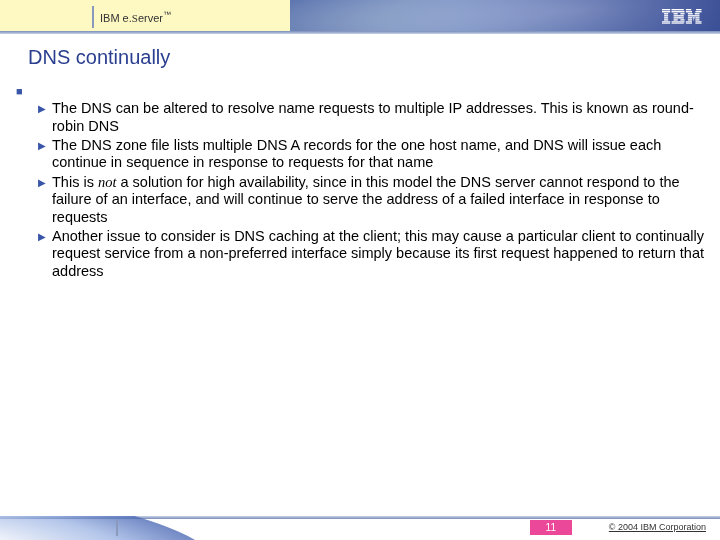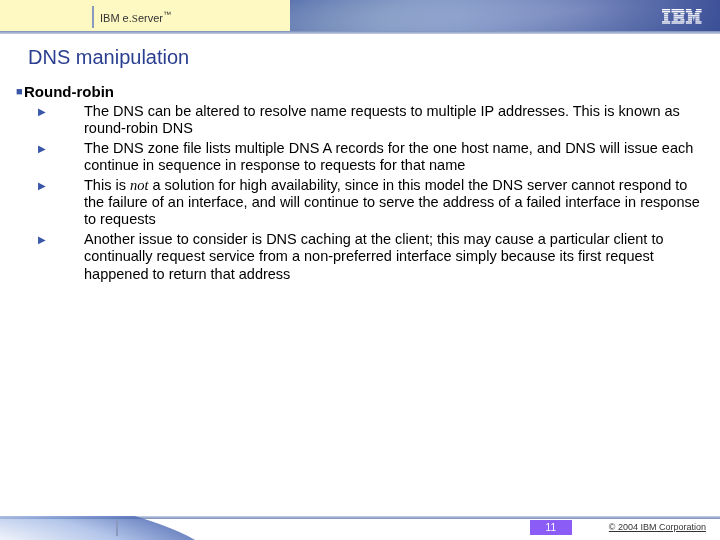--- a/index.html
+++ b/index.html
@@ -112,21 +112,20 @@
     margin-bottom: 2px;
   }
   .lvl2-bullet {
     flex: 0 0 14px;
     color: #3a56a8;
     font-size: 10px;
     padding-top: 3px;
   }
   .lvl2-text {
     font-size: 14.5px;
-    margin-left: 32px;
   }
   .lvl2-text em { font-style: italic; font-family: Liberation Serif, serif; }
   .footer {
     position: absolute;
     bottom: 0;
     left: 0;
     width: 720px;
     height: 24px;
   }
   .footer-line {
@@ -160,21 +159,21 @@
     border-radius: 50%;
     background: radial-gradient(ellipse at center, rgba(255,255,255,0.95) 0%, rgba(130,160,220,0.6) 45%, rgba(60,90,170,0.85) 80%);
     top: -30px;
     left: -280px;
     transform: rotate(6deg);
   }
   .page-number-box {
     position: absolute;
     right: 148px;
     top: 4px;
-    background: #8b5cf6;
+    background: #ec4899;
     color: #fff;
     font-size: 10px;
     padding: 2px 16px;
   }
   .copyright {
     position: absolute;
     right: 14px;
     top: 6px;
     font-size: 9px;
     color: #333;
@@ -228,26 +227,25 @@
         <rect x="49" y="15" width="6" height="2"></rect>
       <rect x="35" y="18" width="9" height="2"></rect>
         <rect x="49" y="18" width="9" height="2"></rect>
       <rect x="35" y="21" width="9" height="1"></rect>
         <rect x="49" y="21" width="9" height="1"></rect>
     </g>
   </svg>
   <div class="header-line"></div>
 </div>
 
-<div class="slide-title">DNS manipulation</div>
+<div class="slide-title">DNS continually</div>
 
 <div class="content">
   <div class="lvl1">
     <div class="lvl1-bullet">■</div>
-    <div class="lvl1-text">Round-robin</div>
   </div>
   <div class="lvl2">
     <div class="lvl2-bullet">▶</div>
     <div class="lvl2-text"><span>The DNS can be altered to resolve name requests to multiple IP addresses. This is known as round-robin DNS</span><em></em><span></span></div>
   </div>
   <div class="lvl2">
     <div class="lvl2-bullet">▶</div>
     <div class="lvl2-text"><span>The DNS zone file lists multiple DNS A records for the one host name, and DNS will issue each continue in sequence in response to requests for that name</span><em></em><span></span></div>
   </div>
   <div class="lvl2">

